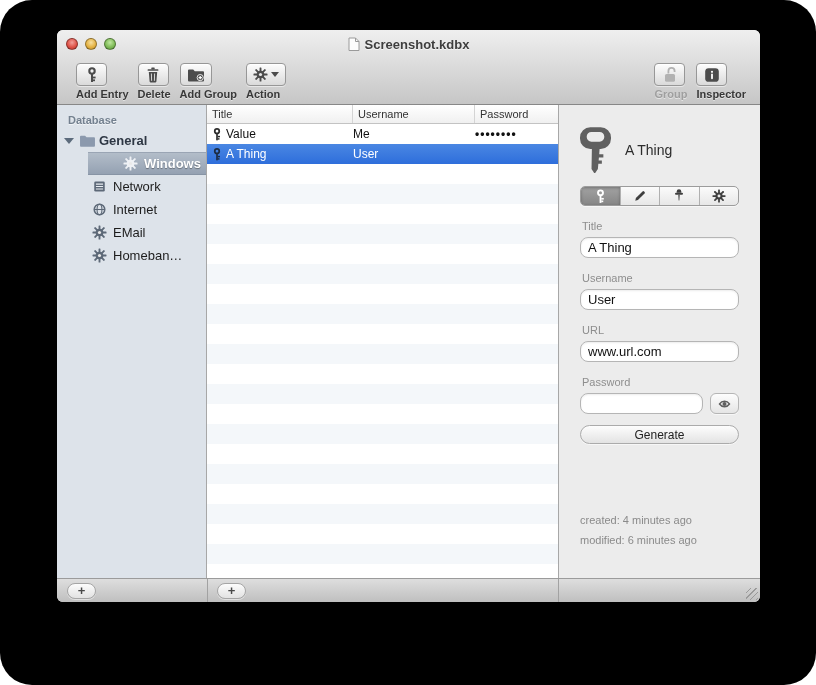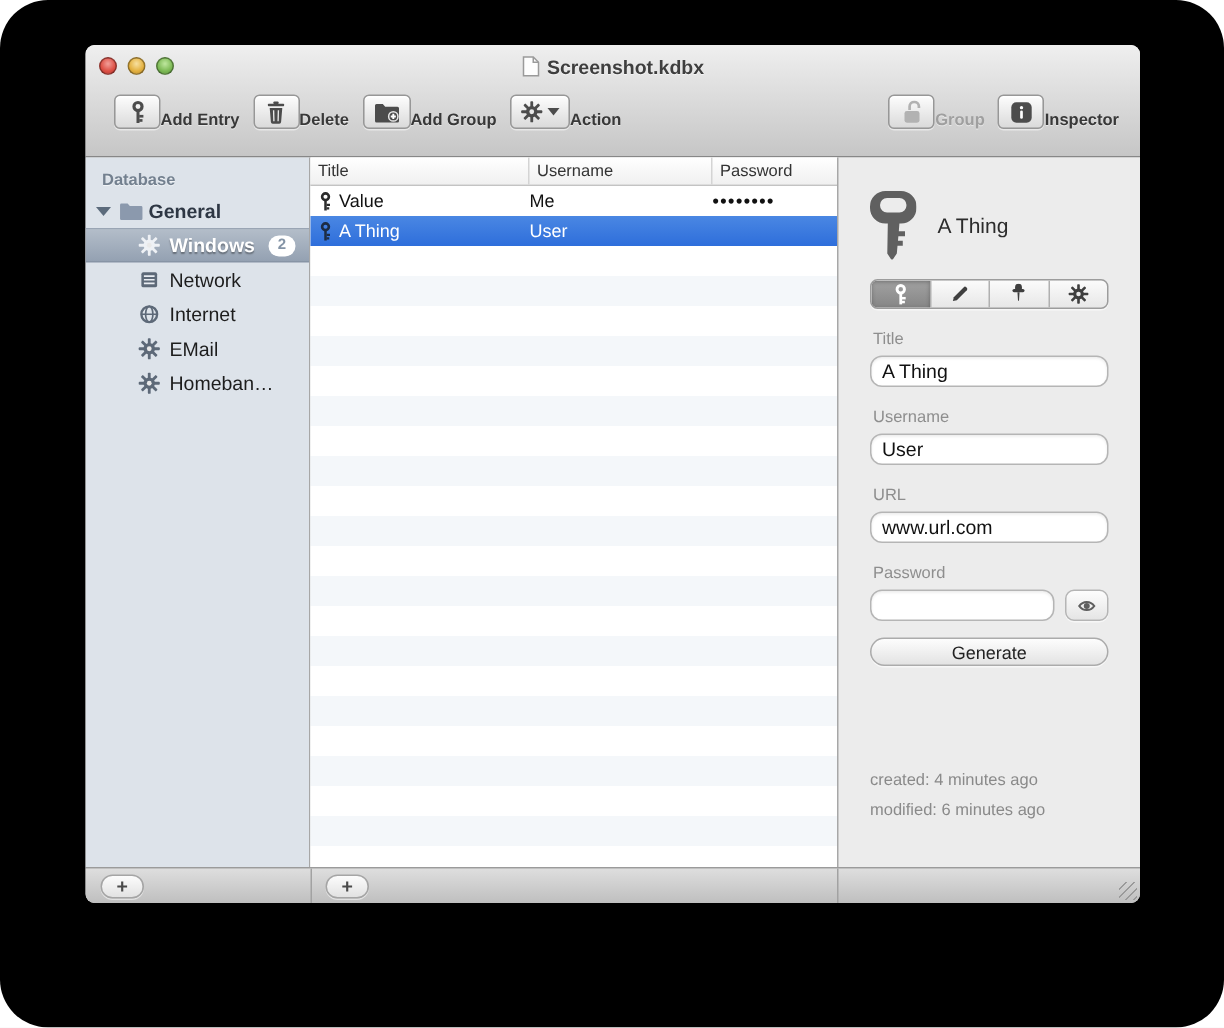--- a/index.html
+++ b/index.html
@@ -13,21 +13,21 @@
   .titlebar{height:28px;position:relative;display:flex;align-items:center;justify-content:center;}
   .lights{position:absolute;left:9px;top:8px;display:flex;gap:7px;}
   .light{width:12px;height:12px;border-radius:50%;border:1px solid rgba(0,0,0,.35);}
   .light.red{background:radial-gradient(circle at 50% 35%,#f2a09a,#dd4f44 60%,#b03a33);}
   .light.yellow{background:radial-gradient(circle at 50% 35%,#f7e0a0,#e3b03f 60%,#b68a2e);}
   .light.green{background:radial-gradient(circle at 50% 35%,#c0e8a0,#7cb954 60%,#5d9340);}
   .title{display:flex;align-items:center;gap:5px;font-size:13px;color:#3e3e3e;text-shadow:0 1px 0 rgba(255,255,255,.6);}
 
   .toolbar{height:46px;display:flex;align-items:flex-start;padding:5px 14px 0 19px;}
   .tb-group{display:flex;gap:9px;}
-  .tb-item{display:flex;align-items:flex-end;}
+  .tb-item{display:flex;flex-direction:column;align-items:flex-start;}
   .tb-btn{height:23px;min-width:31px;padding:0 6px;border:1px solid #979797;border-radius:4px;
           background:linear-gradient(#fdfdfd,#dadada);box-shadow:inset 0 1px 0 #fff,0 1px 0 rgba(255,255,255,.5);
           display:flex;align-items:center;justify-content:center;gap:3px;color:#4c4c4c;}
   .tb-label{font-size:11px;color:#383838;margin-top:2px;text-shadow:0 1px 0 rgba(255,255,255,.5);}
   .tb-item.disabled .tb-btn{color:#b2b2b2;}
   .tb-item.disabled .tb-label{color:#9f9f9f;}
   .spacer{flex:1;}
   .caret{width:0;height:0;border-left:4px solid transparent;border-right:4px solid transparent;border-top:5px solid #4c4c4c;}
 
   
@@ -35,21 +35,21 @@
 
   
   .sidebar{width:150px;background:#dde3ea;border-right:1px solid #a7a7a7;padding-top:7px;font-size:13px;color:#222;}
   .sb-header{padding:2px 0 3px 11px;font-size:11px;font-weight:bold;color:#73808f;text-shadow:0 1px 0 rgba(255,255,255,.6);}
   .sb-row{height:23px;display:flex;align-items:center;}
   .sb-group{padding-left:7px;font-weight:bold;color:#2e3744;gap:3px;}
   .tri{width:0;height:0;border-left:5px solid transparent;border-right:5px solid transparent;border-top:6px solid #5c6b7c;margin-right:2px;}
   .sb-item{padding-left:35px;gap:6px;color:#1d1d1d;}
   .sb-item .ic{color:#5d6978;}
   .sb-item.selected{background:linear-gradient(#b3bdc9,#94a1b2);border-top:1px solid #9aa5b4;border-bottom:1px solid #8794a5;
-                    color:#fff;font-weight:bold;text-shadow:0 1px 1px rgba(0,0,0,.35);}
+                    color:#fff;font-weight:bold;text-shadow:0 1px 1px rgba(0,0,0,.35);margin-left:31px;}
   .sb-item.selected .ic{color:#eef1f5;}
   .badge{margin-left:auto;margin-right:9px;background:#fff;border-radius:8px;min-width:18px;height:14px;
          display:flex;align-items:center;justify-content:center;font-size:10px;font-weight:bold;color:#8494a6;text-shadow:none;}
 
   
   .table{flex:1;display:flex;flex-direction:column;background:#fff;min-width:0;}
   .thead{height:19px;display:flex;background:linear-gradient(#fff,#f0f0f0);border-bottom:1px solid #c3c3c3;
          font-size:11px;color:#333;}
   .th{display:flex;align-items:center;padding-left:5px;border-right:1px solid #d4d4d4;}
   .th.c-title{width:146px;}.th.c-user{width:122px;}.th.c-pass{flex:1;border-right:none;}

